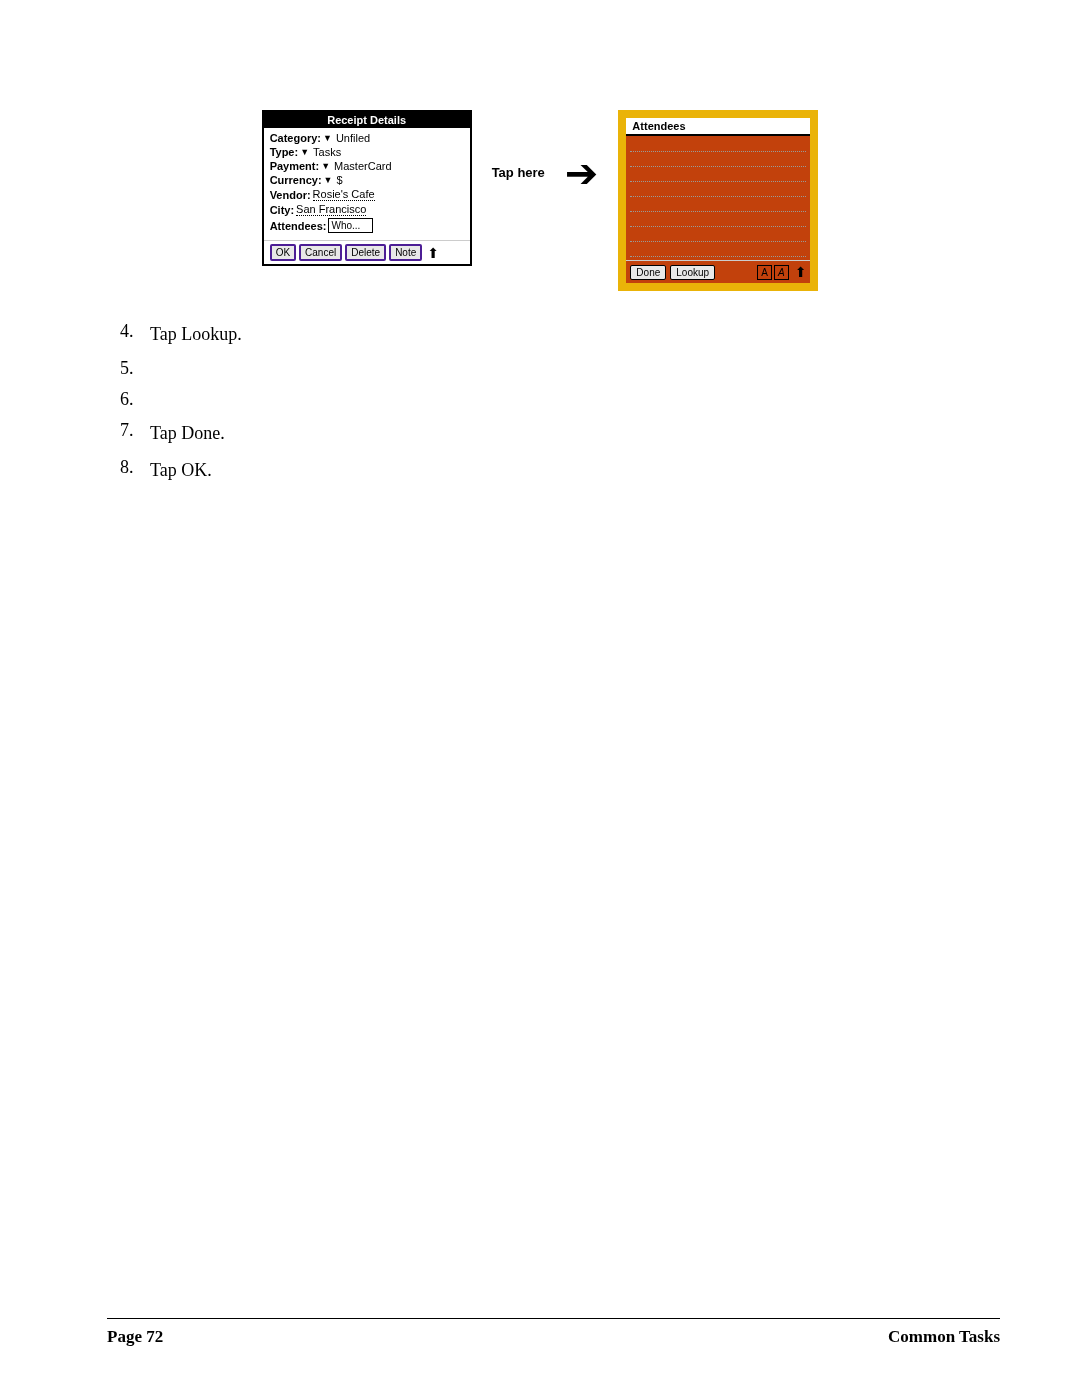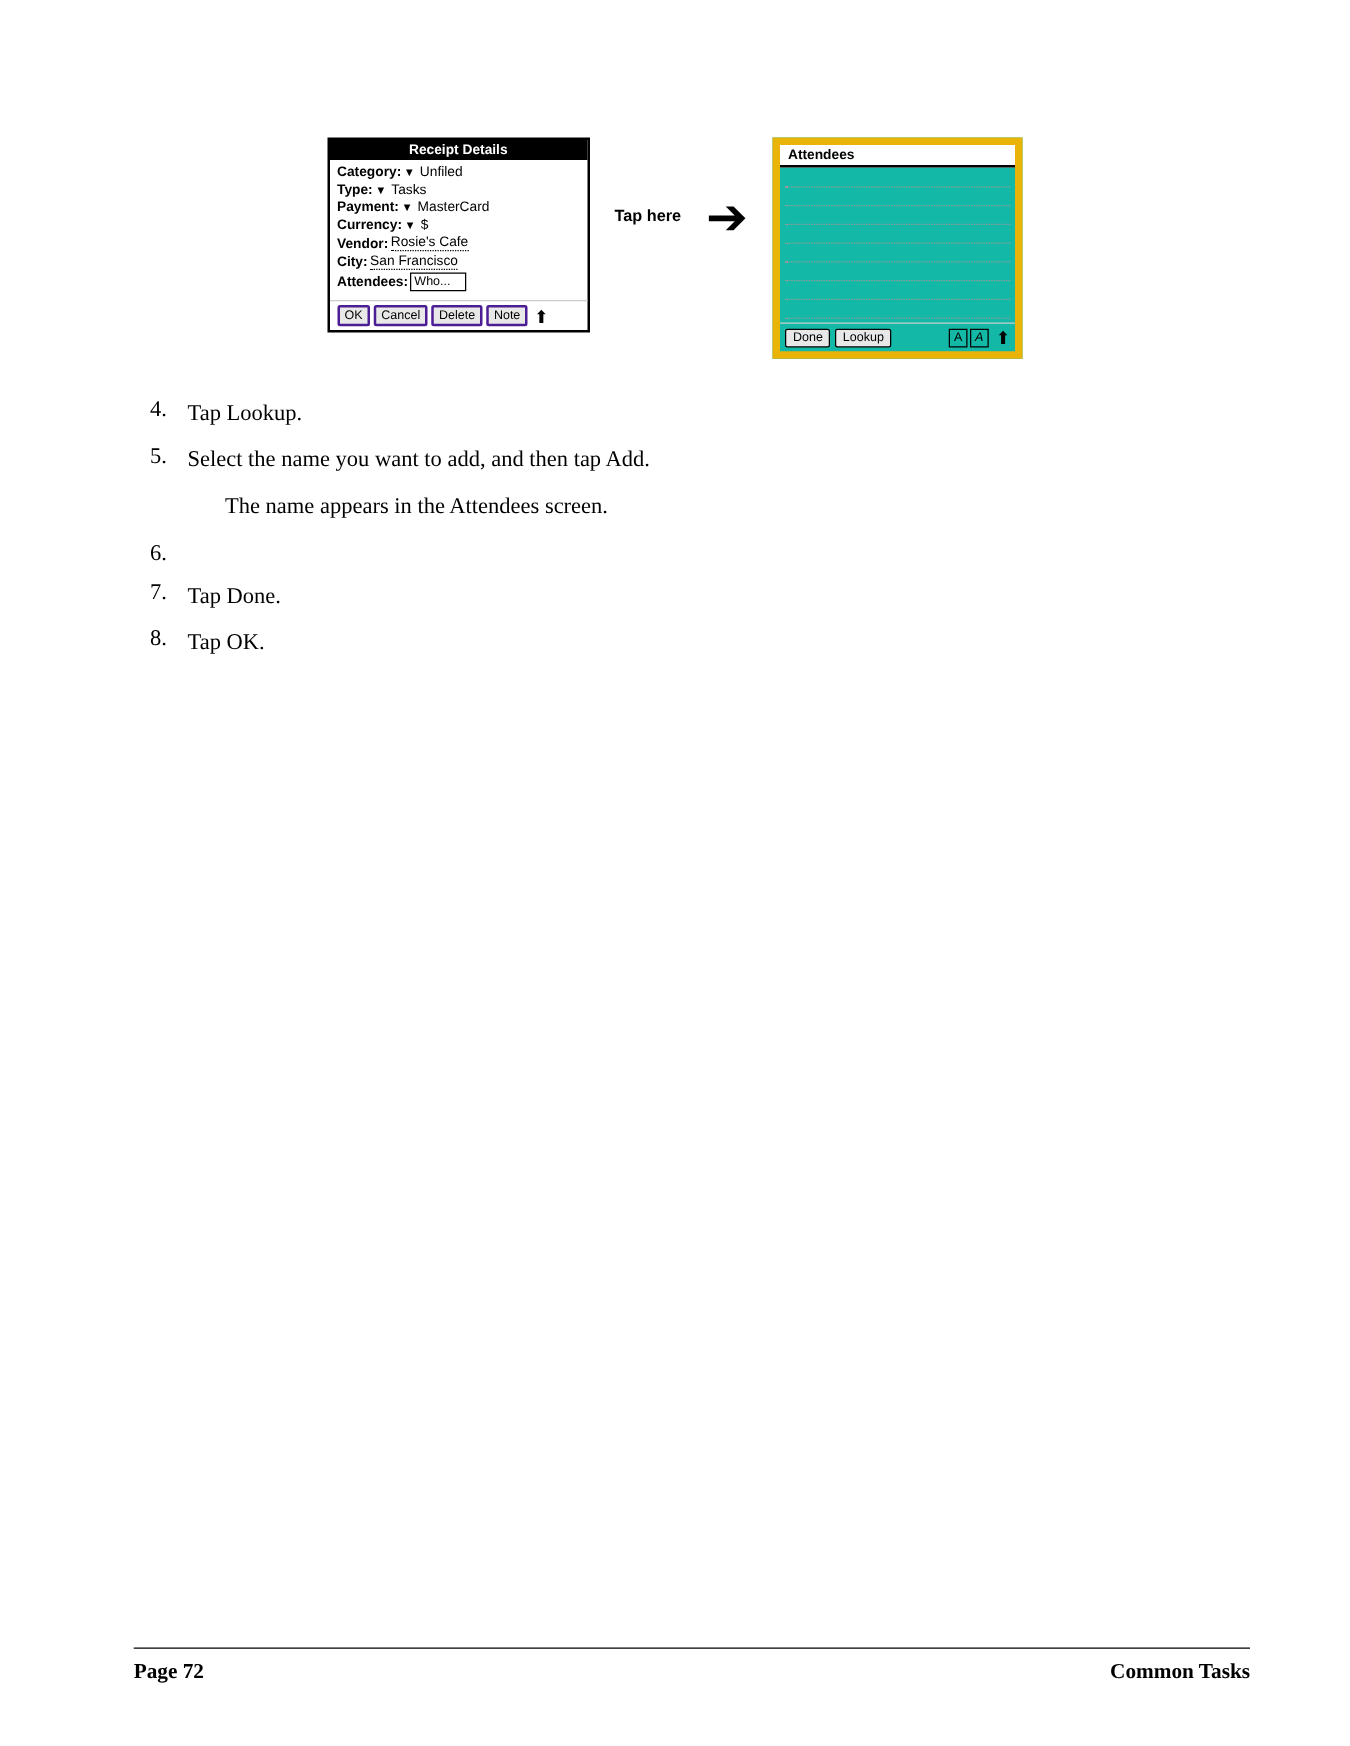--- a/index.html
+++ b/index.html
@@ -120,25 +120,25 @@
       padding-top: 40px;
     }
 
     .arrow {
       font-size: 40px;
       color: #000;
     }
 
     
     .attendees-panel {
-      border: 6px solid #eab308;
+      border: 8px solid #eab308;
       width: 200px;
       font-family: Arial, Helvetica, sans-serif;
       font-size: 11px;
-      background: #14b8a6;
+      background: #c2410c;
       position: relative;
     }
 
     .attendees-panel-title {
       background: #fff;
       color: #000;
       font-weight: bold;
       font-size: 11px;
       padding: 2px 6px;
       border-bottom: 2px solid #000;
@@ -370,23 +370,21 @@
 
   <div class="content-area">
 
     <div class="step-item">
       <span class="step-number">4.</span>
       <span class="step-text">Tap Lookup.</span>
     </div>
 
     <div class="step-item">
       <span class="step-number">5.</span>
-      <span class="step-text">Select the name you want to add, and then tap Add.</span>
-    </div>
-    <div class="sub-paragraph">The name appears in the Attendees screen.</div>
+    </div>
 
     <div class="step-item">
       <span class="step-number">6.</span>
     </div>
 
     <div class="step-item">
       <span class="step-number">7.</span>
       <span class="step-text">Tap Done.</span>
     </div>
 

